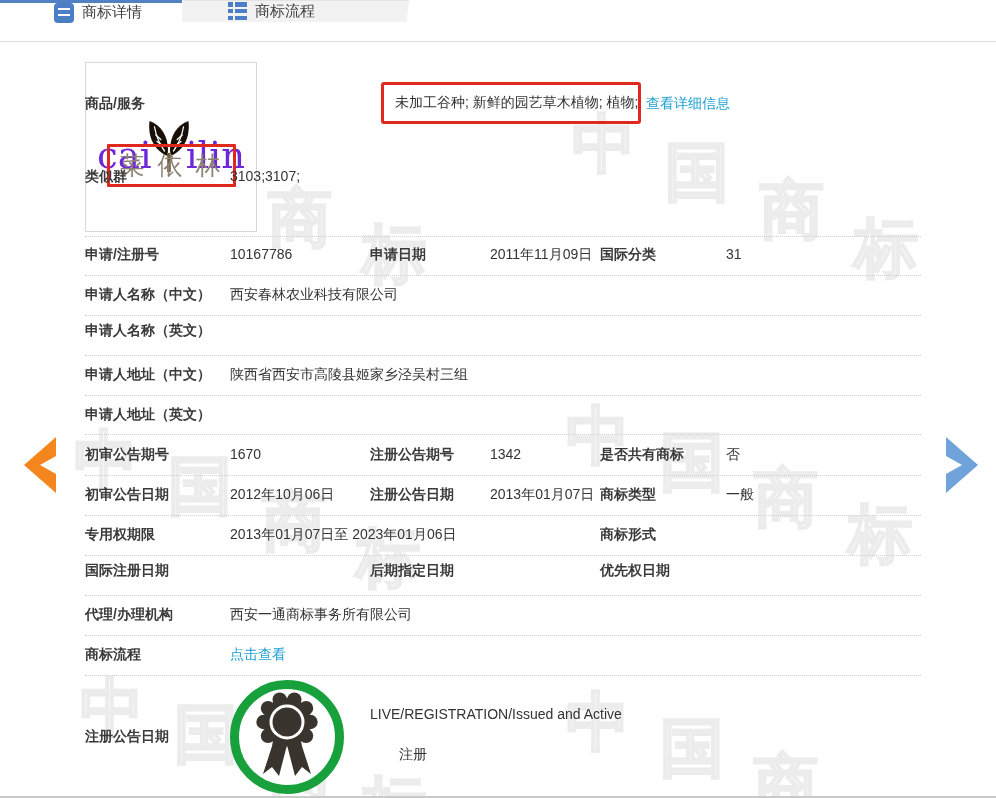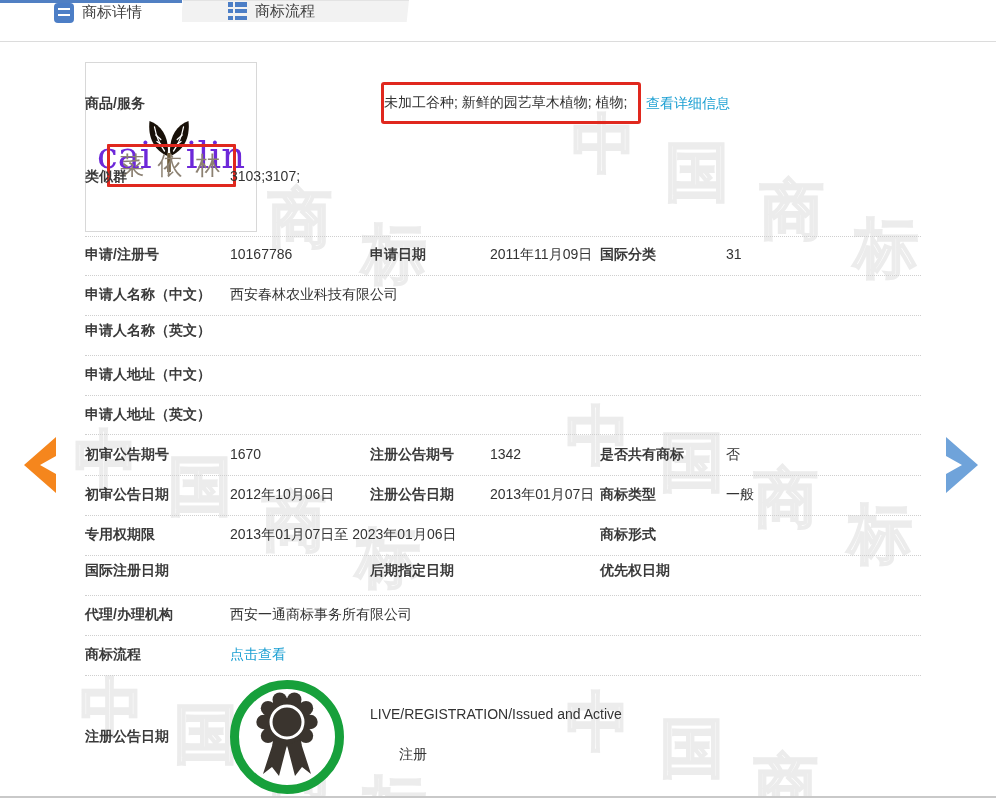--- a/index.html
+++ b/index.html
@@ -42,21 +42,21 @@
     border:1px solid #d8d8d8;box-sizing:border-box;z-index:2;}
   .logo-line{position:absolute;top:53px;left:0;right:0;display:flex;justify-content:center;align-items:flex-end;}
   .logo-line .latin{font-family:"DejaVu Serif","Liberation Serif",serif;font-size:37px;line-height:1;color:#6d28d9;}
   .logo-line svg{margin:0 -6px 2px -6px;display:block;}
   .cn-box{position:absolute;left:21px;top:81px;width:129px;height:43px;box-sizing:border-box;
     border:3px solid #e0281e;border-radius:1px;display:flex;align-items:center;justify-content:center;z-index:3;}
   .cn-name{font-size:25px;letter-spacing:3px;color:#8c8172;line-height:1;}
   
   .goods-box{position:absolute;left:381px;top:82px;width:260px;height:42px;box-sizing:border-box;
     border:3px solid #e0281e;border-radius:3px;z-index:2;display:flex;align-items:center;}
-  .goods-box span{white-space:nowrap;}
+  .goods-box span{padding-left:11px;white-space:nowrap;}
   
   .nav-arrow{position:absolute;width:38px;height:58px;z-index:5;cursor:pointer;}
   .arrow-left{left:20px;top:436px;}
   .arrow-right{left:944px;top:436px;}
   
   .badge{position:absolute;left:227px;top:677px;width:120px;height:120px;z-index:2;}
 </style>
 </head>
 <body>
 
@@ -166,20 +166,21 @@
 <div class="sep" style="top:315px;"></div>
 
 <div class="row" style="top:322px;">
   <span class="lbl p1">申请人名称（英文）</span>
   <span class="val p2"></span>
 </div>
 <div class="sep" style="top:355px;"></div>
 
 <div class="row" style="top:366px;">
   <span class="lbl p1">申请人地址（中文）</span>
+  <span class="val p2">陕西省西安市高陵县姬家乡泾吴村三组</span>
 </div>
 <div class="sep" style="top:395px;"></div>
 
 <div class="row" style="top:406px;">
   <span class="lbl p1">申请人地址（英文）</span>
   <span class="val p2"></span>
 </div>
 <div class="sep" style="top:434px;"></div>
 
 <div class="row" style="top:446px;">

